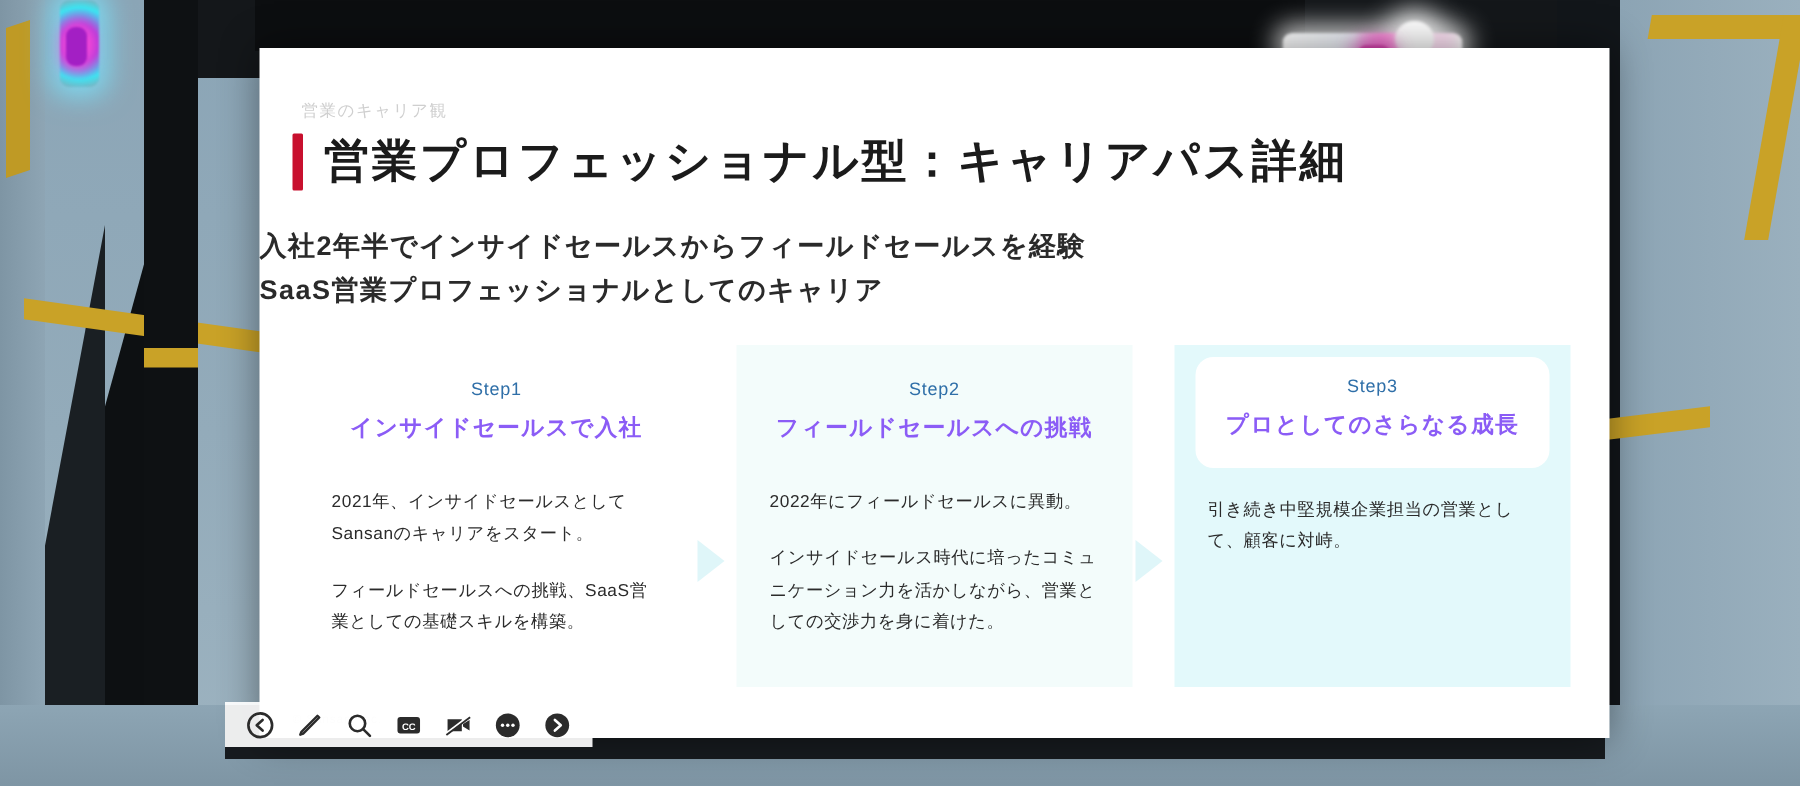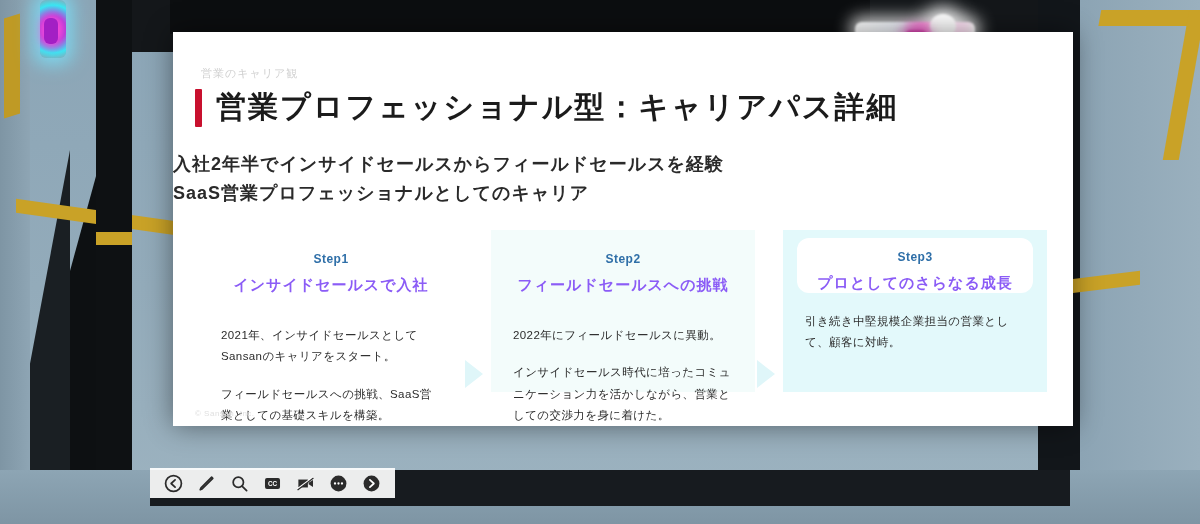--- a/index.html
+++ b/index.html
@@ -123,21 +123,21 @@
     left: 905px; top: 30px; width: 22px; height: 16px;
     background: #d946b0;
     box-shadow: 0 0 12px 4px rgba(230,70,190,.8);
     filter: blur(.8px);
   }
 
   
   #slide {
     position: absolute;
     left: 173px; top: 32px;
-    width: 900px; height: 394px;
+    width: 900px; height: 460px;
     background: #ffffff;
     box-shadow: 0 0 26px rgba(0,0,0,.45);
     overflow: hidden;
   }
 
   .kicker {
     position: absolute; left: 28px; top: 34px;
     font-size: 11px; color: #cfcfcf; letter-spacing: 1px;
     white-space: nowrap;
   }
@@ -176,24 +176,24 @@
   .step-col.c3 { background: #e3f9fb; }
 
   .card-head {
     text-align: center;
     padding: 10px 6px 12px 6px;
     border-radius: 12px;
   }
   .step-col.c3 .card-head {
     background: #ffffff;
     margin: -4px -4px 6px -4px;
-    padding: 12px 6px 0 6px;
+    padding: 12px 6px 19px 6px;
   }
   .step-label {
-    font-size: 12px; font-weight: 700; color: #2f6fa8;
+    font-size: 12px; font-weight: 400; color: #2f6fa8;
     letter-spacing: .5px; margin-bottom: 10px;
   }
   .step-title {
     font-size: 15px; font-weight: 700; color: #8b5cf6;
     letter-spacing: 1px; white-space: nowrap;
   }
 
   .body {
     margin-top: 18px;
     padding: 0 4px;

